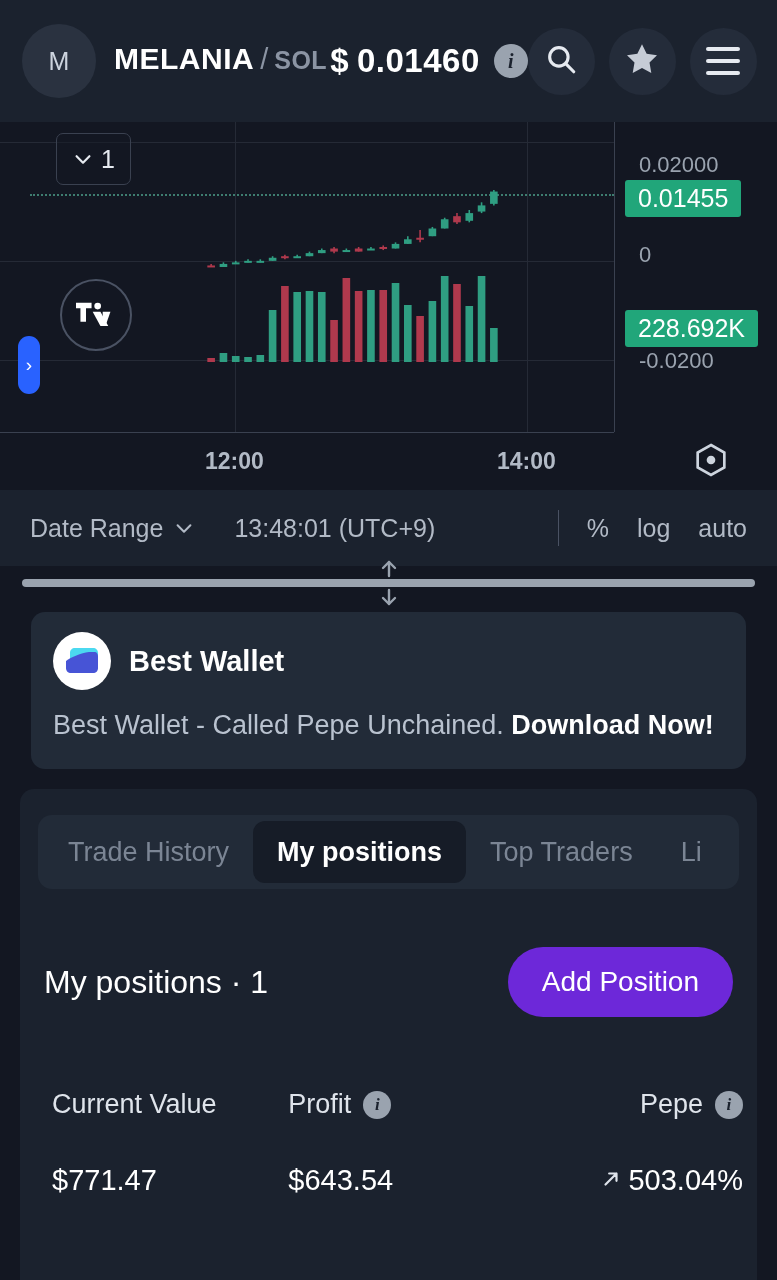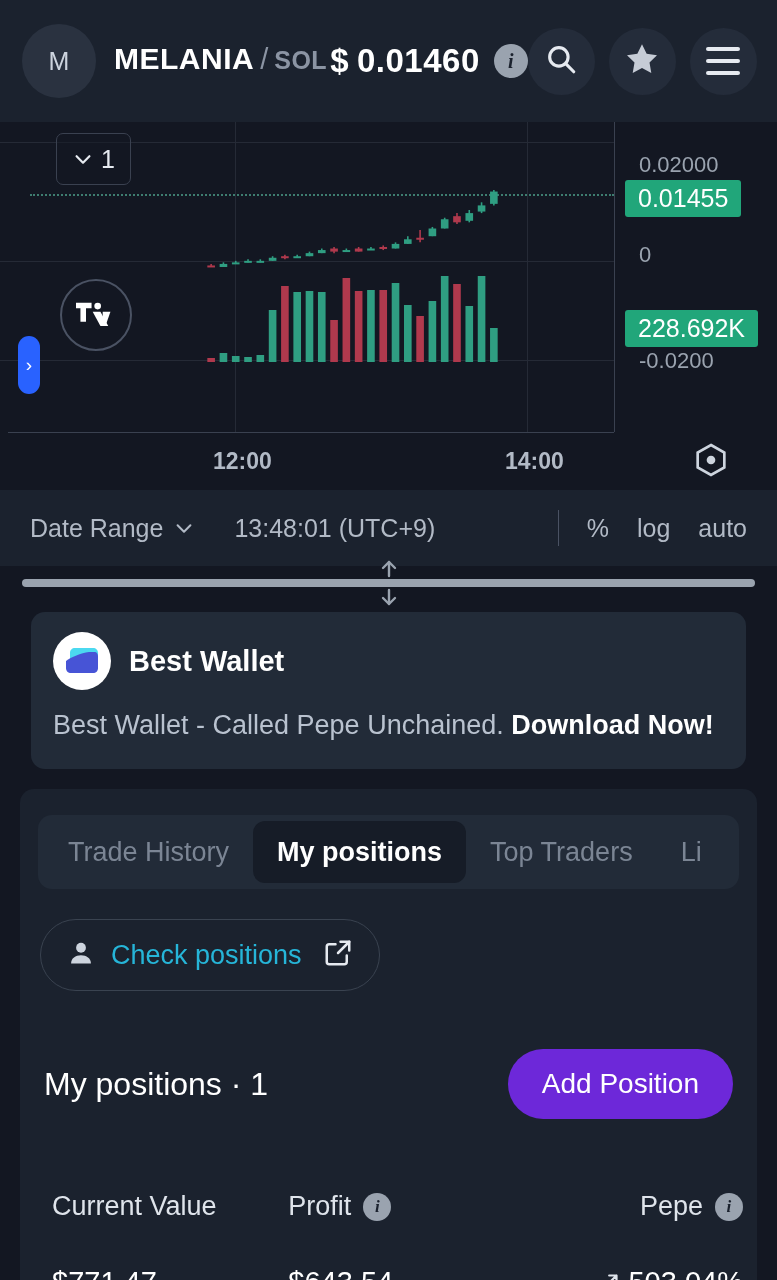--- a/index.html
+++ b/index.html
@@ -82,21 +82,21 @@
     border:2px solid #4a5263;
     display:flex; align-items:center; justify-content:center;
   }
   .side-handle {
     position:absolute; left:18px; top:214px;
     width:22px; height:58px; border-radius:11px; background:#2962ff;
     display:flex; align-items:center; justify-content:center;
     color:#fff; font-size:19px;
   }
   .x-axis {
-    position:absolute; left:8px; right:163px; bottom:0; height:58px;
+    position:absolute; left:0; right:163px; bottom:0; height:58px;
     border-top:1px solid #3a4150;
     display:flex; align-items:center; color:#b2bac6; font-size:23px; font-weight:bold;
   }
   .xt { position:absolute; }
   .hex-btn {
     position:absolute; right:44px; bottom:8px;
     width:44px; height:44px;
     display:flex; align-items:center; justify-content:center;
   }
 
@@ -407,36 +407,20 @@
 </div>
 
 <div class="panel">
   <div class="tabs">
     <div class="tab">Trade History</div>
     <div class="tab active">My positions</div>
     <div class="tab">Top Traders</div>
     <div class="tab">Li</div>
   </div>
 
-  <div class="check-btn">
-    <span>
-      <svg width="28" height="28" viewBox="0 0 24 24" fill="#cdd4de">
-        <circle cx="12" cy="7.5" r="4.2"></circle>
-        <path d="M3.5 21c0-4.4 3.8-7 8.5-7s8.5 2.6 8.5 7z"></path>
-      </svg>
-    </span>
-    <span class="lbl">Check positions</span>
-    <span style="margin-left:auto">
-      <svg width="30" height="30" viewBox="0 0 24 24" fill="none" stroke="#e6eaf0" stroke-width="2">
-        <path d="M14 3h7v7" stroke-linecap="round" stroke-linejoin="round"></path>
-        <path d="M21 3l-9 9" stroke-linecap="round"></path>
-        <path d="M19 14v5a2 2 0 0 1-2 2H5a2 2 0 0 1-2-2V7a2 2 0 0 1 2-2h5" stroke-linecap="round" stroke-linejoin="round"></path>
-      </svg>
-    </span>
-  </div>
 
   <div class="pos-head">
     <div class="pos-title">My positions · 1</div>
     <div class="add-btn">Add Position</div>
   </div>
 
   <div class="stats">
     <div class="stat-col">
       <div class="stat-hd">
         <span>Current Value</span>

